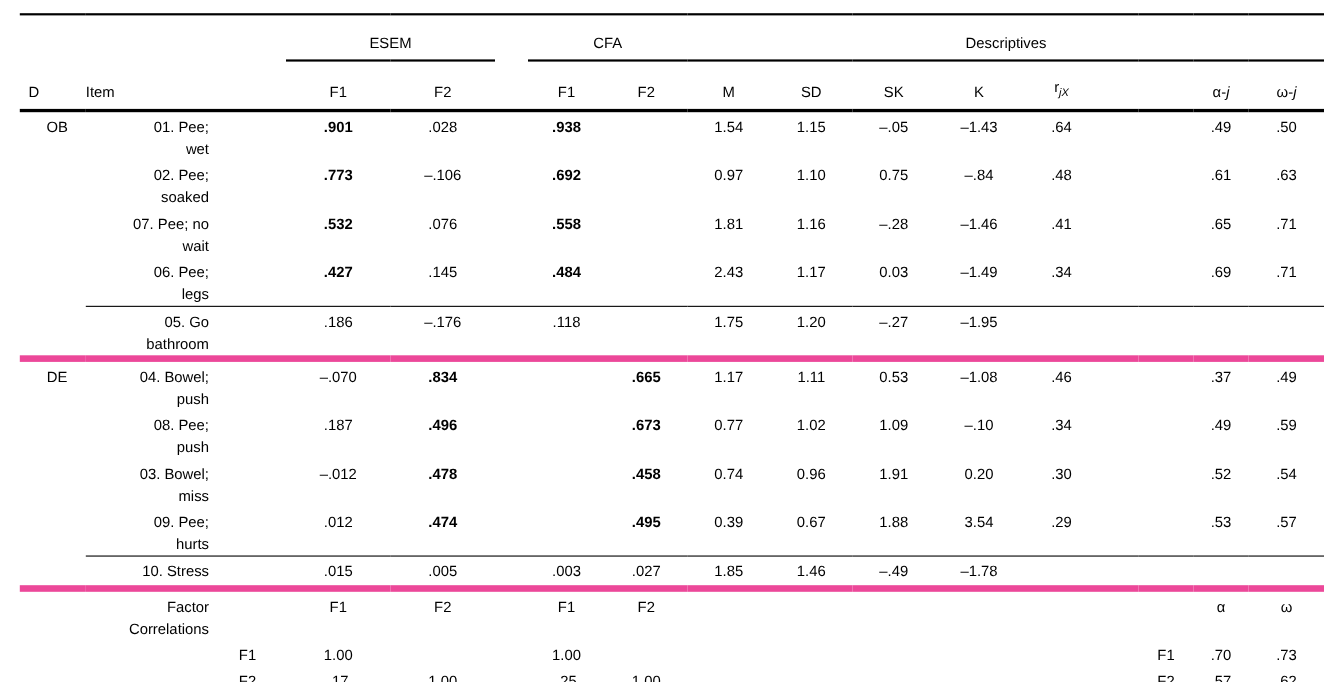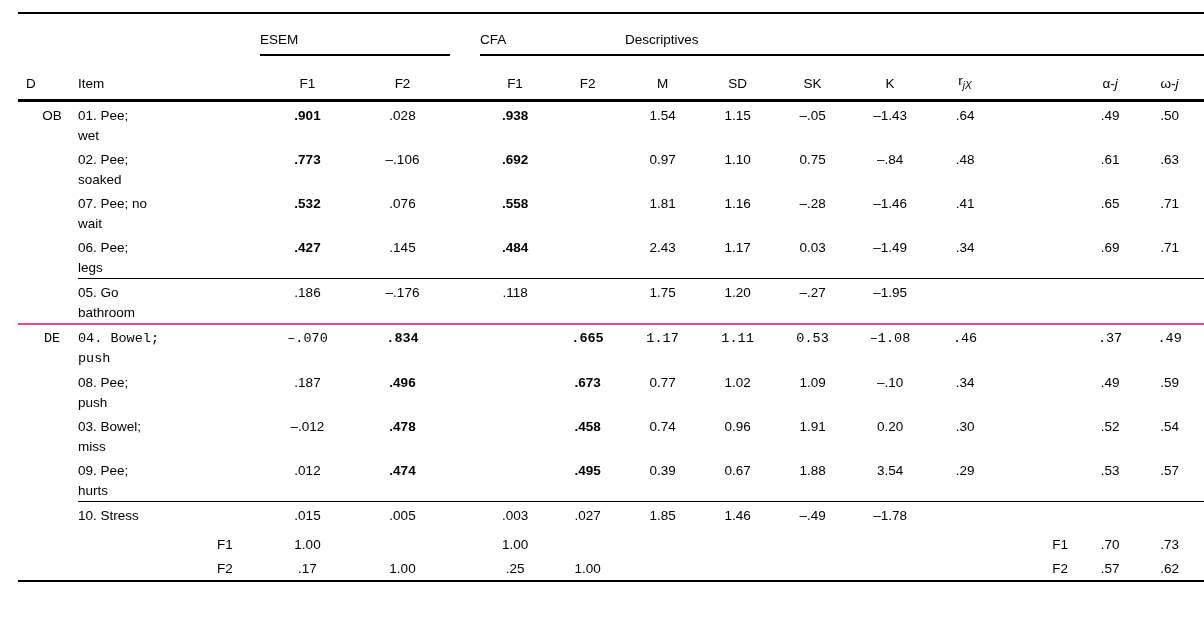--- a/index.html
+++ b/index.html
@@ -8,35 +8,35 @@
     font-family:"Liberation Sans","DejaVu Sans",sans-serif;
     font-size:13.5px; overflow:hidden;
   }
   .page { padding-top:12px; padding-left:18px; }
   table.stats-table {
     border-collapse:collapse; table-layout:fixed; width:1186px;
     border-top:2px solid #000; border-bottom:2px solid #000;
   }
   th, td { padding:0; margin:0; font-weight:normal; }
   
-  tr.group-row th { height:33px; vertical-align:bottom; text-align:left; padding-bottom:7px; }
+  tr.group-row th { height:33px; vertical-align:bottom; text-align:center; padding-bottom:7px; }
   th.grp { border-bottom:2px solid #000; }
   
   tr.colhdr-row th { height:35px; vertical-align:bottom; text-align:center;
                      padding-bottom:8px; border-bottom:3px solid #000; }
   tr.colhdr-row th.left { text-align:left; }
   th.pad-l { padding-left:8px; }
   sub { font-size:10px; }
   
   td { vertical-align:top; padding-top:4px; line-height:20px; text-align:center; }
   td.c-d { text-align:center; padding-left:8px; }
-  td.c-item { text-align:left; white-space:pre-line; }
+  td.c-item { text-align:right; white-space:pre-line; }
   td.bold { font-weight:bold; }
   td.bt-thin  { border-top:1px solid #000; }
-  td.bt-thick { border-top:2px solid #ec4899;font-family:Liberation Mono, monospace; }
+  td.bt-thick { border-top:6px solid #ec4899; }
 </style>
 </head>
 <body>
 
 <div class="page">
   <table class="stats-table">
     <colgroup>
       <col style="width:60px">
         <col style="width:112px">
         <col style="width:70px">
@@ -276,20 +276,40 @@
           <td class="c-num bt-thin">1.85</td>
           <td class="c-num bt-thin">1.46</td>
           <td class="c-num bt-thin">–.49</td>
           <td class="c-num bt-thin">–1.78</td>
           <td class="c-num bt-thin"></td>
           <td class="c-gap bt-thin"></td>
           <td class="c-rlabel bt-thin"></td>
           <td class="c-num bt-thin"></td>
           <td class="c-num bt-thin"></td>
         </tr>
+        <tr style="height: 44px;">
+          <td class="c-d bt-thick"></td>
+          <td class="c-item bt-thick">Factor
+Correlations</td>
+          <td class="c-fclabel bt-thick"></td>
+          <td class="c-num bt-thick">F1</td>
+          <td class="c-num bt-thick">F2</td>
+          <td class="c-gap bt-thick"></td>
+          <td class="c-num bt-thick">F1</td>
+          <td class="c-num bt-thick">F2</td>
+          <td class="c-num bt-thick"></td>
+          <td class="c-num bt-thick"></td>
+          <td class="c-num bt-thick"></td>
+          <td class="c-num bt-thick"></td>
+          <td class="c-num bt-thick"></td>
+          <td class="c-gap bt-thick"></td>
+          <td class="c-rlabel bt-thick"></td>
+          <td class="c-num bt-thick">α</td>
+          <td class="c-num bt-thick">ω</td>
+        </tr>
         <tr style="height: 23px;">
           <td class="c-d"></td>
           <td class="c-item"></td>
           <td class="c-fclabel">F1</td>
           <td class="c-num">1.00</td>
           <td class="c-num"></td>
           <td class="c-gap"></td>
           <td class="c-num">1.00</td>
           <td class="c-num"></td>
           <td class="c-num"></td>

